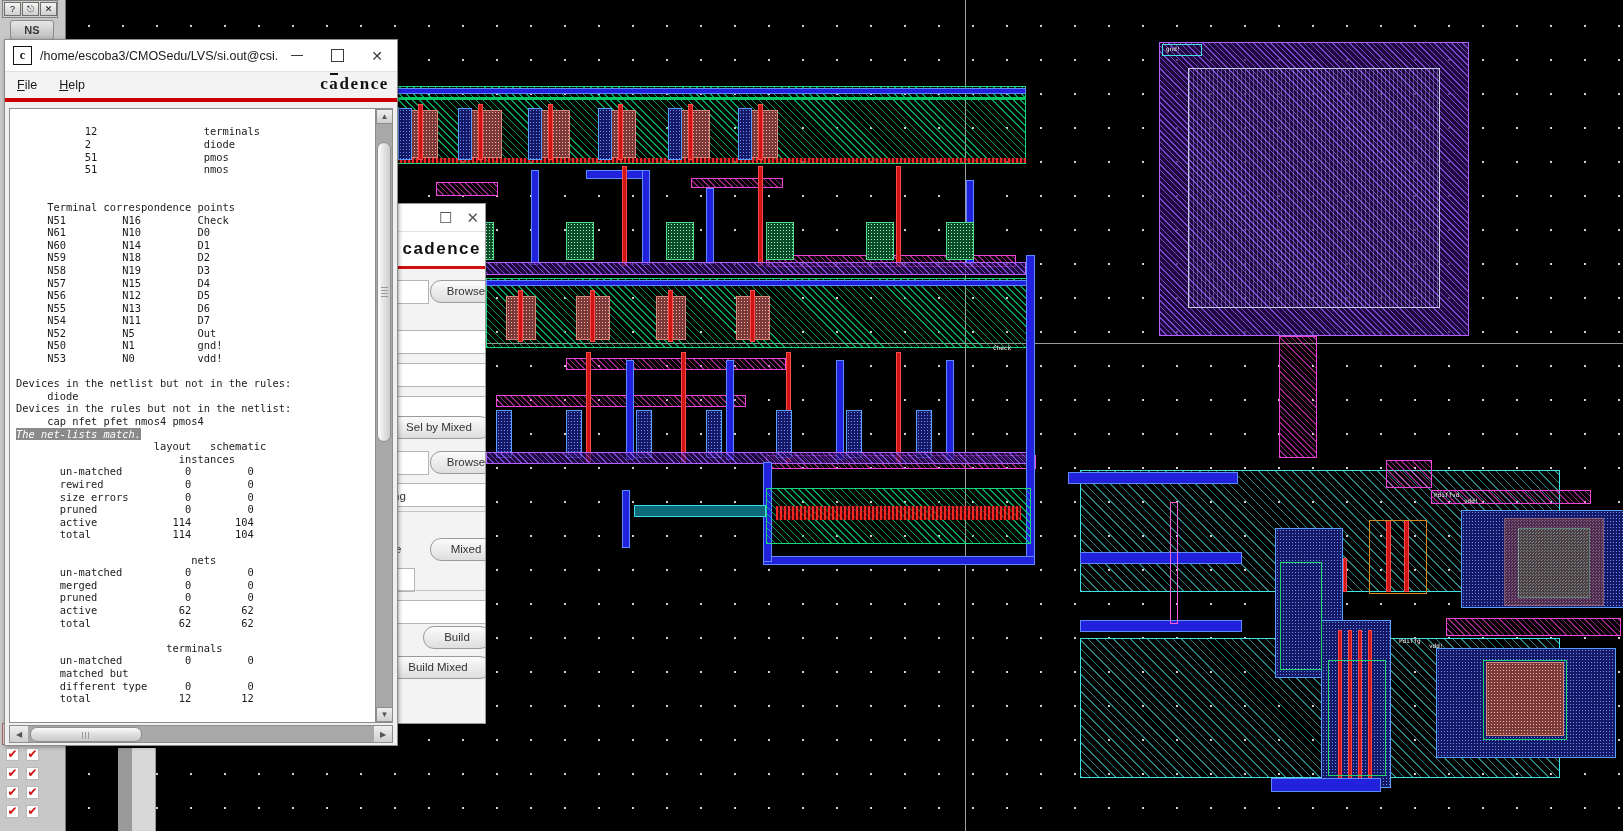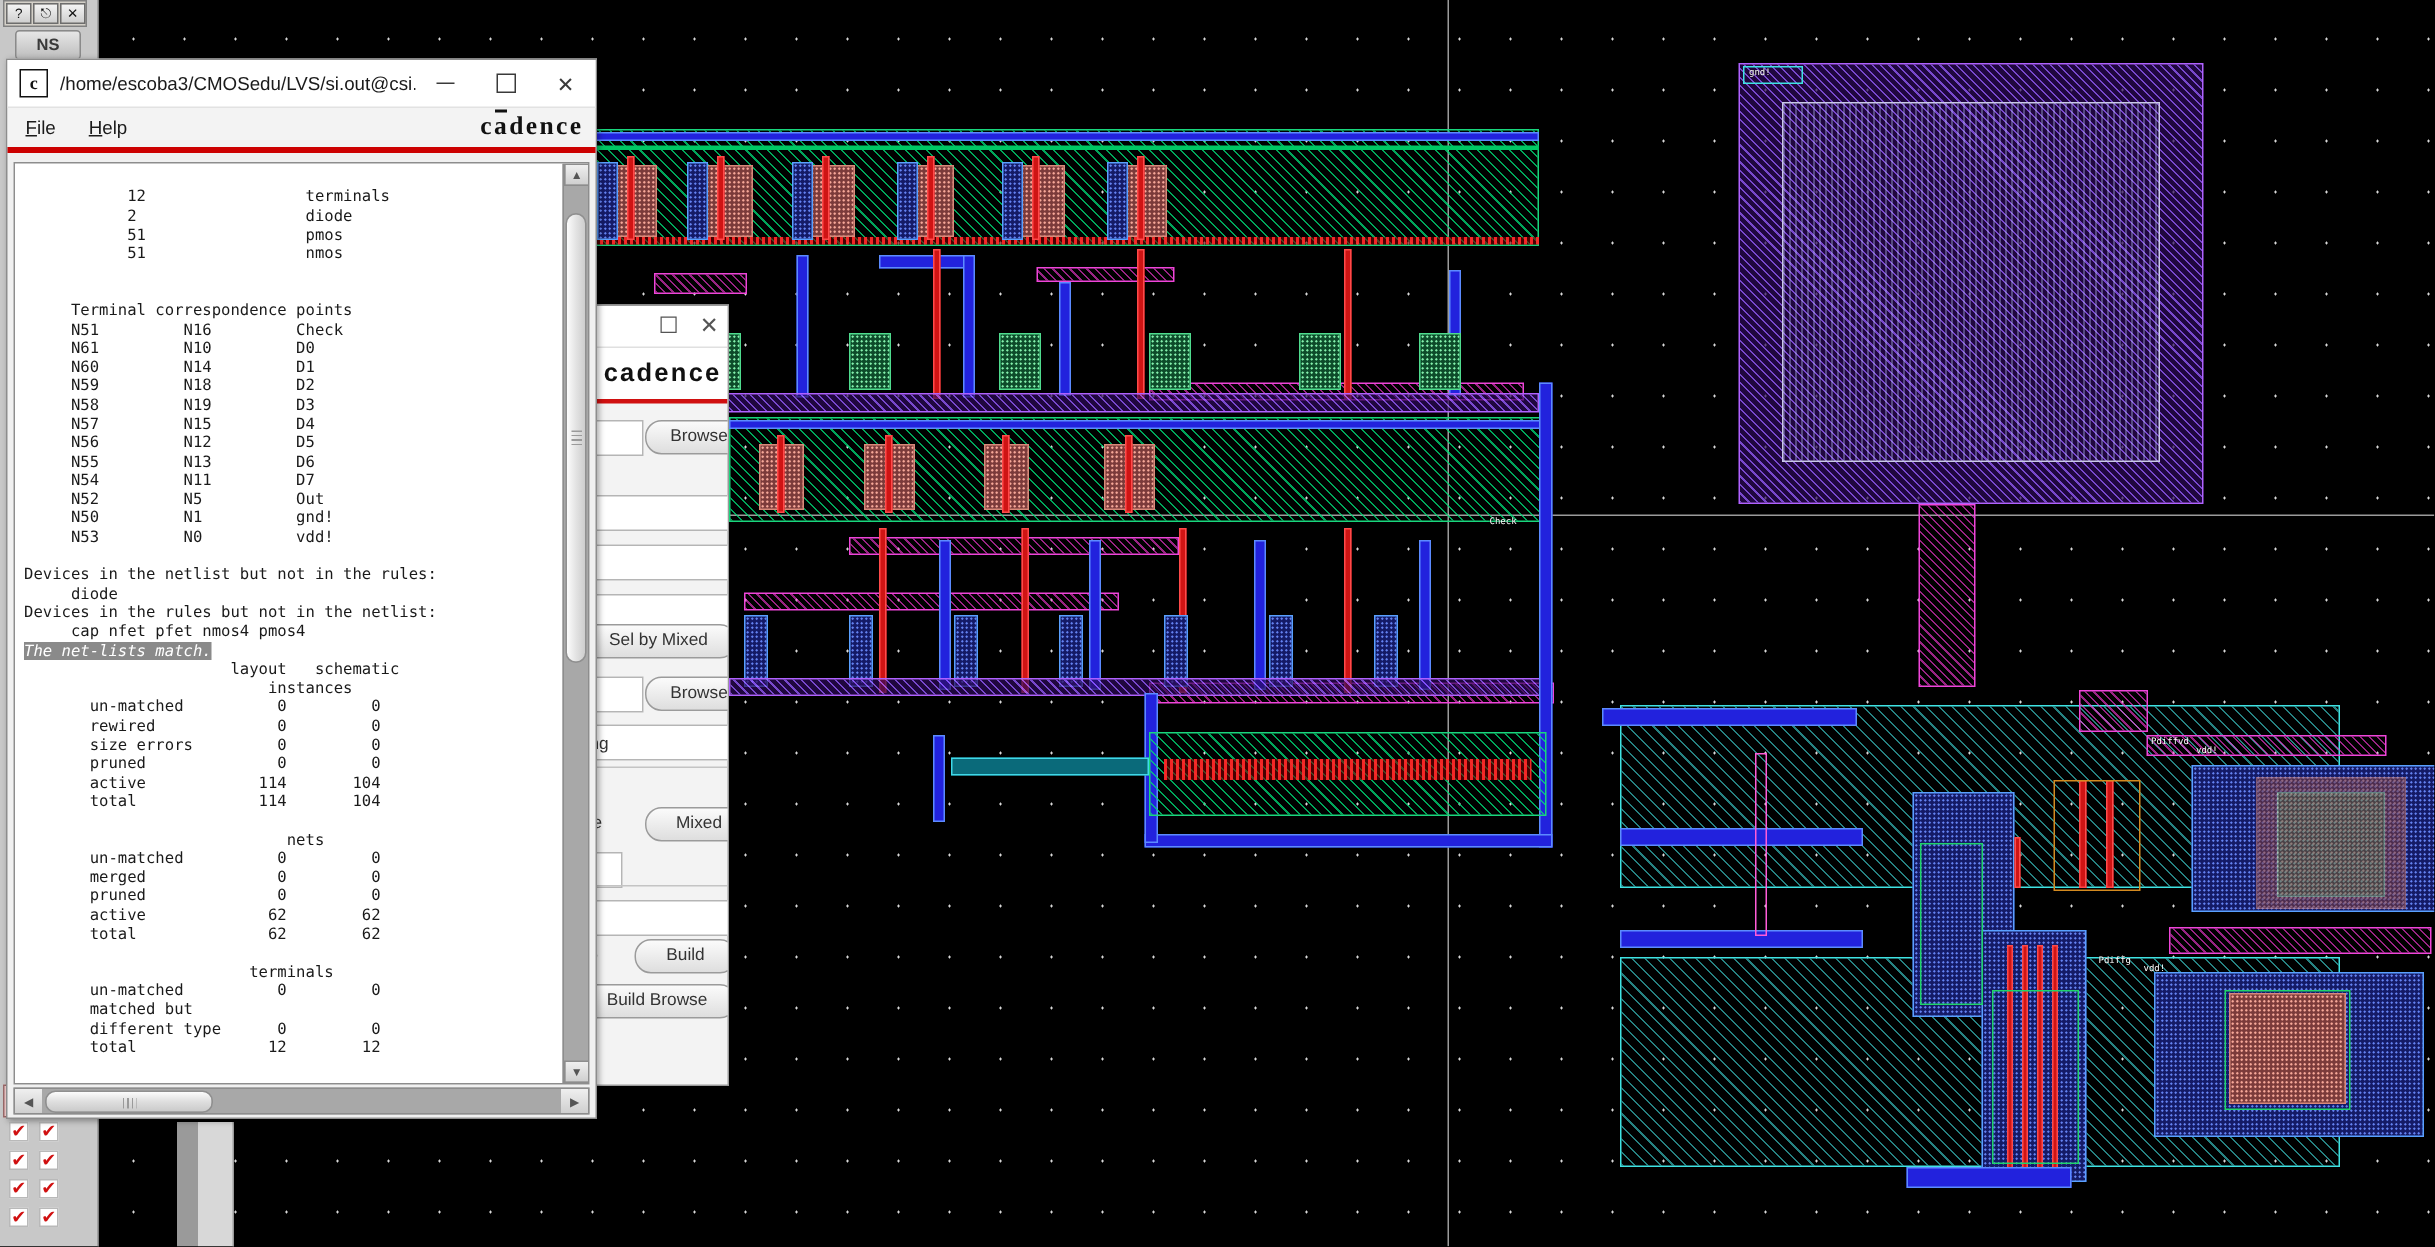--- a/index.html
+++ b/index.html
@@ -438,21 +438,21 @@
 
     <div class="d2btn" style="left:33px;top:334px;width:72px;">Mixed</div>
     <div class="d2txt" style="left:-2px;top:339px;">e</div>
     <div class="d2field" style="left:-10px;top:364px;width:28px;"></div>
 
     <div class="d2sep" style="left:-8px;top:386px;width:104px;"></div>
     <div class="d2field" style="left:-8px;top:396px;width:104px;"></div>
 
     <div class="d2btn" style="left:26px;top:422px;width:68px;">Build</div>
     <div class="d2txt" style="left:-2px;top:427px;">)</div>
-    <div class="d2btn" style="left:-12px;top:452px;width:106px;">Build Browse</div>
+    <div class="d2btn" style="left:-12px;top:452px;width:106px;">Build Mixed</div>
   </div>
 
   <div id="win">
     <div id="titlebar">
       <div id="app-icon">c</div>
       <div id="wintitle">/home/escoba3/CMOSedu/LVS/si.out@csi...</div>
       <div class="wbtn min"></div>
       <div class="wbtn max"></div>
       <div class="wbtn">✕</div>
     </div>

